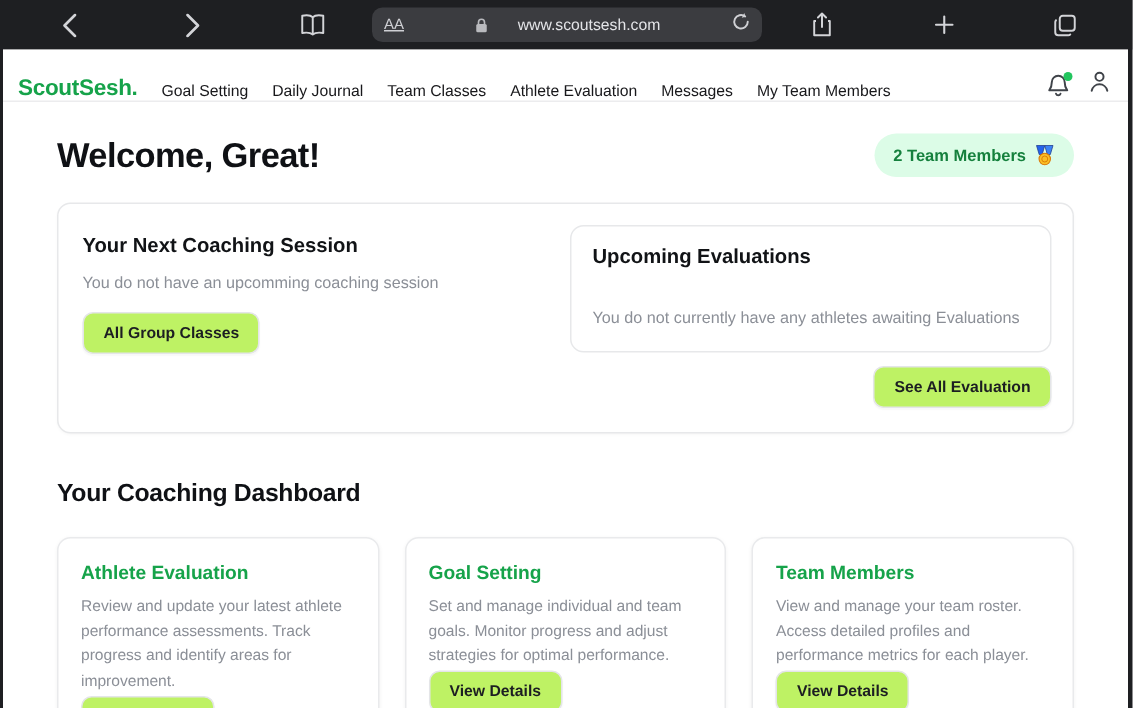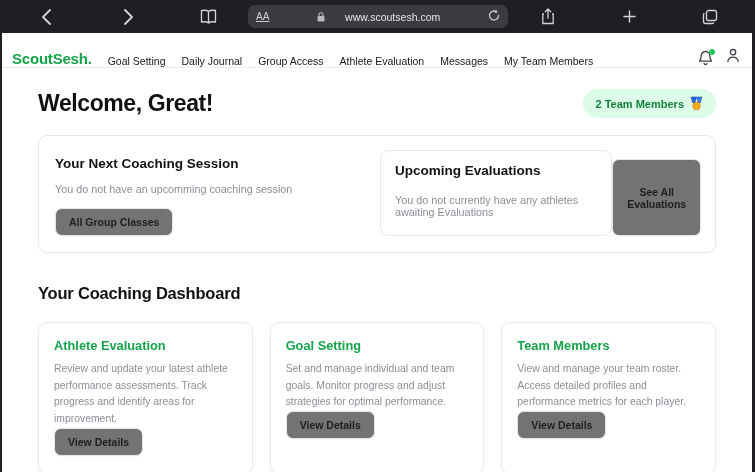--- a/index.html
+++ b/index.html
@@ -32,25 +32,25 @@
   .main { flex:1 1 auto; padding:0 36px; }
   .welcome-row { margin-top:21px; display:flex; align-items:center; justify-content:space-between; }
   .welcome { font-size:23px; font-weight:bold; color:#0f1115; letter-spacing:-0.4px; }
   .badge { display:flex; align-items:center; gap:6px; background:#dcfce7; border-radius:9999px; padding:7px 13px; font-size:11px; font-weight:bold; }
 
   .session-card { margin-top:17px; border:1px solid #e7e8ea; border-radius:9px; background:#fff; padding:14px 14px 16px 16px; display:flex; gap:36px; box-shadow:0 1px 2px rgba(0,0,0,.03); }
   .session-left { flex:1; padding-top:6px; }
   .card-h { font-size:13.5px; font-weight:bold; color:#111316; }
   .muted { font-size:10.8px; color:#8b8f97; }
   .session-left .muted { margin-top:12px; }
-  .btn { display:inline-block; background:#737373; border:1px solid #e4e5e8; border-radius:7px; padding:7px 13px; font-size:10.5px; font-weight:bold; color:#1c1e22; cursor:pointer; box-shadow:0 1px 1px rgba(0,0,0,.03); font-family:"Liberation Sans", sans-serif; }
+  .btn { display:inline-block; background:#bef264; border:1px solid #e4e5e8; border-radius:7px; padding:7px 13px; font-size:10.5px; font-weight:bold; color:#1c1e22; cursor:pointer; box-shadow:0 1px 1px rgba(0,0,0,.03); font-family:"Liberation Sans", sans-serif; }
   .session-left .btn { margin-top:13px; }
-  .session-right { width:321px; display:flex; flex-direction:row; }
+  .session-right { width:321px; display:flex; flex-direction:column; }
   .eval-card { border:1px solid #e7e8ea; border-radius:9px; padding:12px 14px 16px 14px; }
-  .eval-card .muted { margin-top:16px; }
+  .eval-card .muted { margin-top:28px; }
   .eval-btn-row { display:flex; justify-content:flex-end; margin-top:9px; }
 
   .dash-title { margin-top:31px; font-size:16.5px; font-weight:bold; color:#0f1115; letter-spacing:-0.2px; }
   .cards { margin-top:19px; display:grid; grid-template-columns:1fr 1fr 1fr; gap:17px; }
   .dash-card { border:1px solid #e9eaec; border-radius:9px; background:#fff; padding:15px 15px 17px 15px; box-shadow:0 1px 3px rgba(0,0,0,.05); }
   .dash-card h3 { font-size:12.8px; font-weight:bold; }
   .dash-card p { margin-top:8px; font-size:10.4px; line-height:1.6; color:#8b8f97; }
   .dash-card .btn { }
 </style>
 </head>
@@ -109,21 +109,21 @@
   </div>
 </div>
 
 <div class="page">
 
   <div class="nav">
     <span class="logo" style="color:#16a34a;">ScoutSesh.</span>
     <div class="nav-items">
       <span class="nav-item">Goal Setting</span>
       <span class="nav-item">Daily Journal</span>
-      <span class="nav-item">Group Access</span>
+      <span class="nav-item">Team Classes</span>
       <span class="nav-item">Athlete Evaluation</span>
       <span class="nav-item">Messages</span>
       <span class="nav-item">My Team Members</span>
     </div>
     <div class="nav-right">
       <span class="bell-wrap">
         <svg width="15" height="16" viewBox="0 0 15 16">
             <path d="M7.5 1.5 A4.3 4.3 0 0 0 3.2 5.8 C3.2 9 2 10.5 1.5 11.2 H13.5 C13 10.5 11.8 9 11.8 5.8 A4.3 4.3 0 0 0 7.5 1.5 Z" fill="none" stroke="#3f4349" stroke-width="1.3" stroke-linejoin="round"></path>
             <path d="M6 13.5 A1.6 1.6 0 0 0 9 13.5" fill="none" stroke="#3f4349" stroke-width="1.3" stroke-linecap="round"></path>
           </svg>
@@ -158,21 +158,21 @@
         <div class="card-h">Your Next Coaching Session</div>
         <div class="muted">You do not have an upcomming coaching session</div>
         <button class="btn">All Group Classes</button>
       </div>
       <div class="session-right">
         <div class="eval-card">
           <div class="card-h">Upcoming Evaluations</div>
           <div class="muted">You do not currently have any athletes awaiting Evaluations</div>
         </div>
         <div class="eval-btn-row">
-          <button class="btn">See All Evaluations</button>
+          <button class="btn">See All Evaluation</button>
         </div>
       </div>
     </div>
 
     <h2 class="dash-title">Your Coaching Dashboard</h2>
 
     <div class="cards">
       <div class="dash-card">
         <h3 style="color:#16a34a;">Athlete Evaluation</h3>
         <p>Review and update your latest athlete performance assessments. Track progress and identify areas for improvement.</p>

